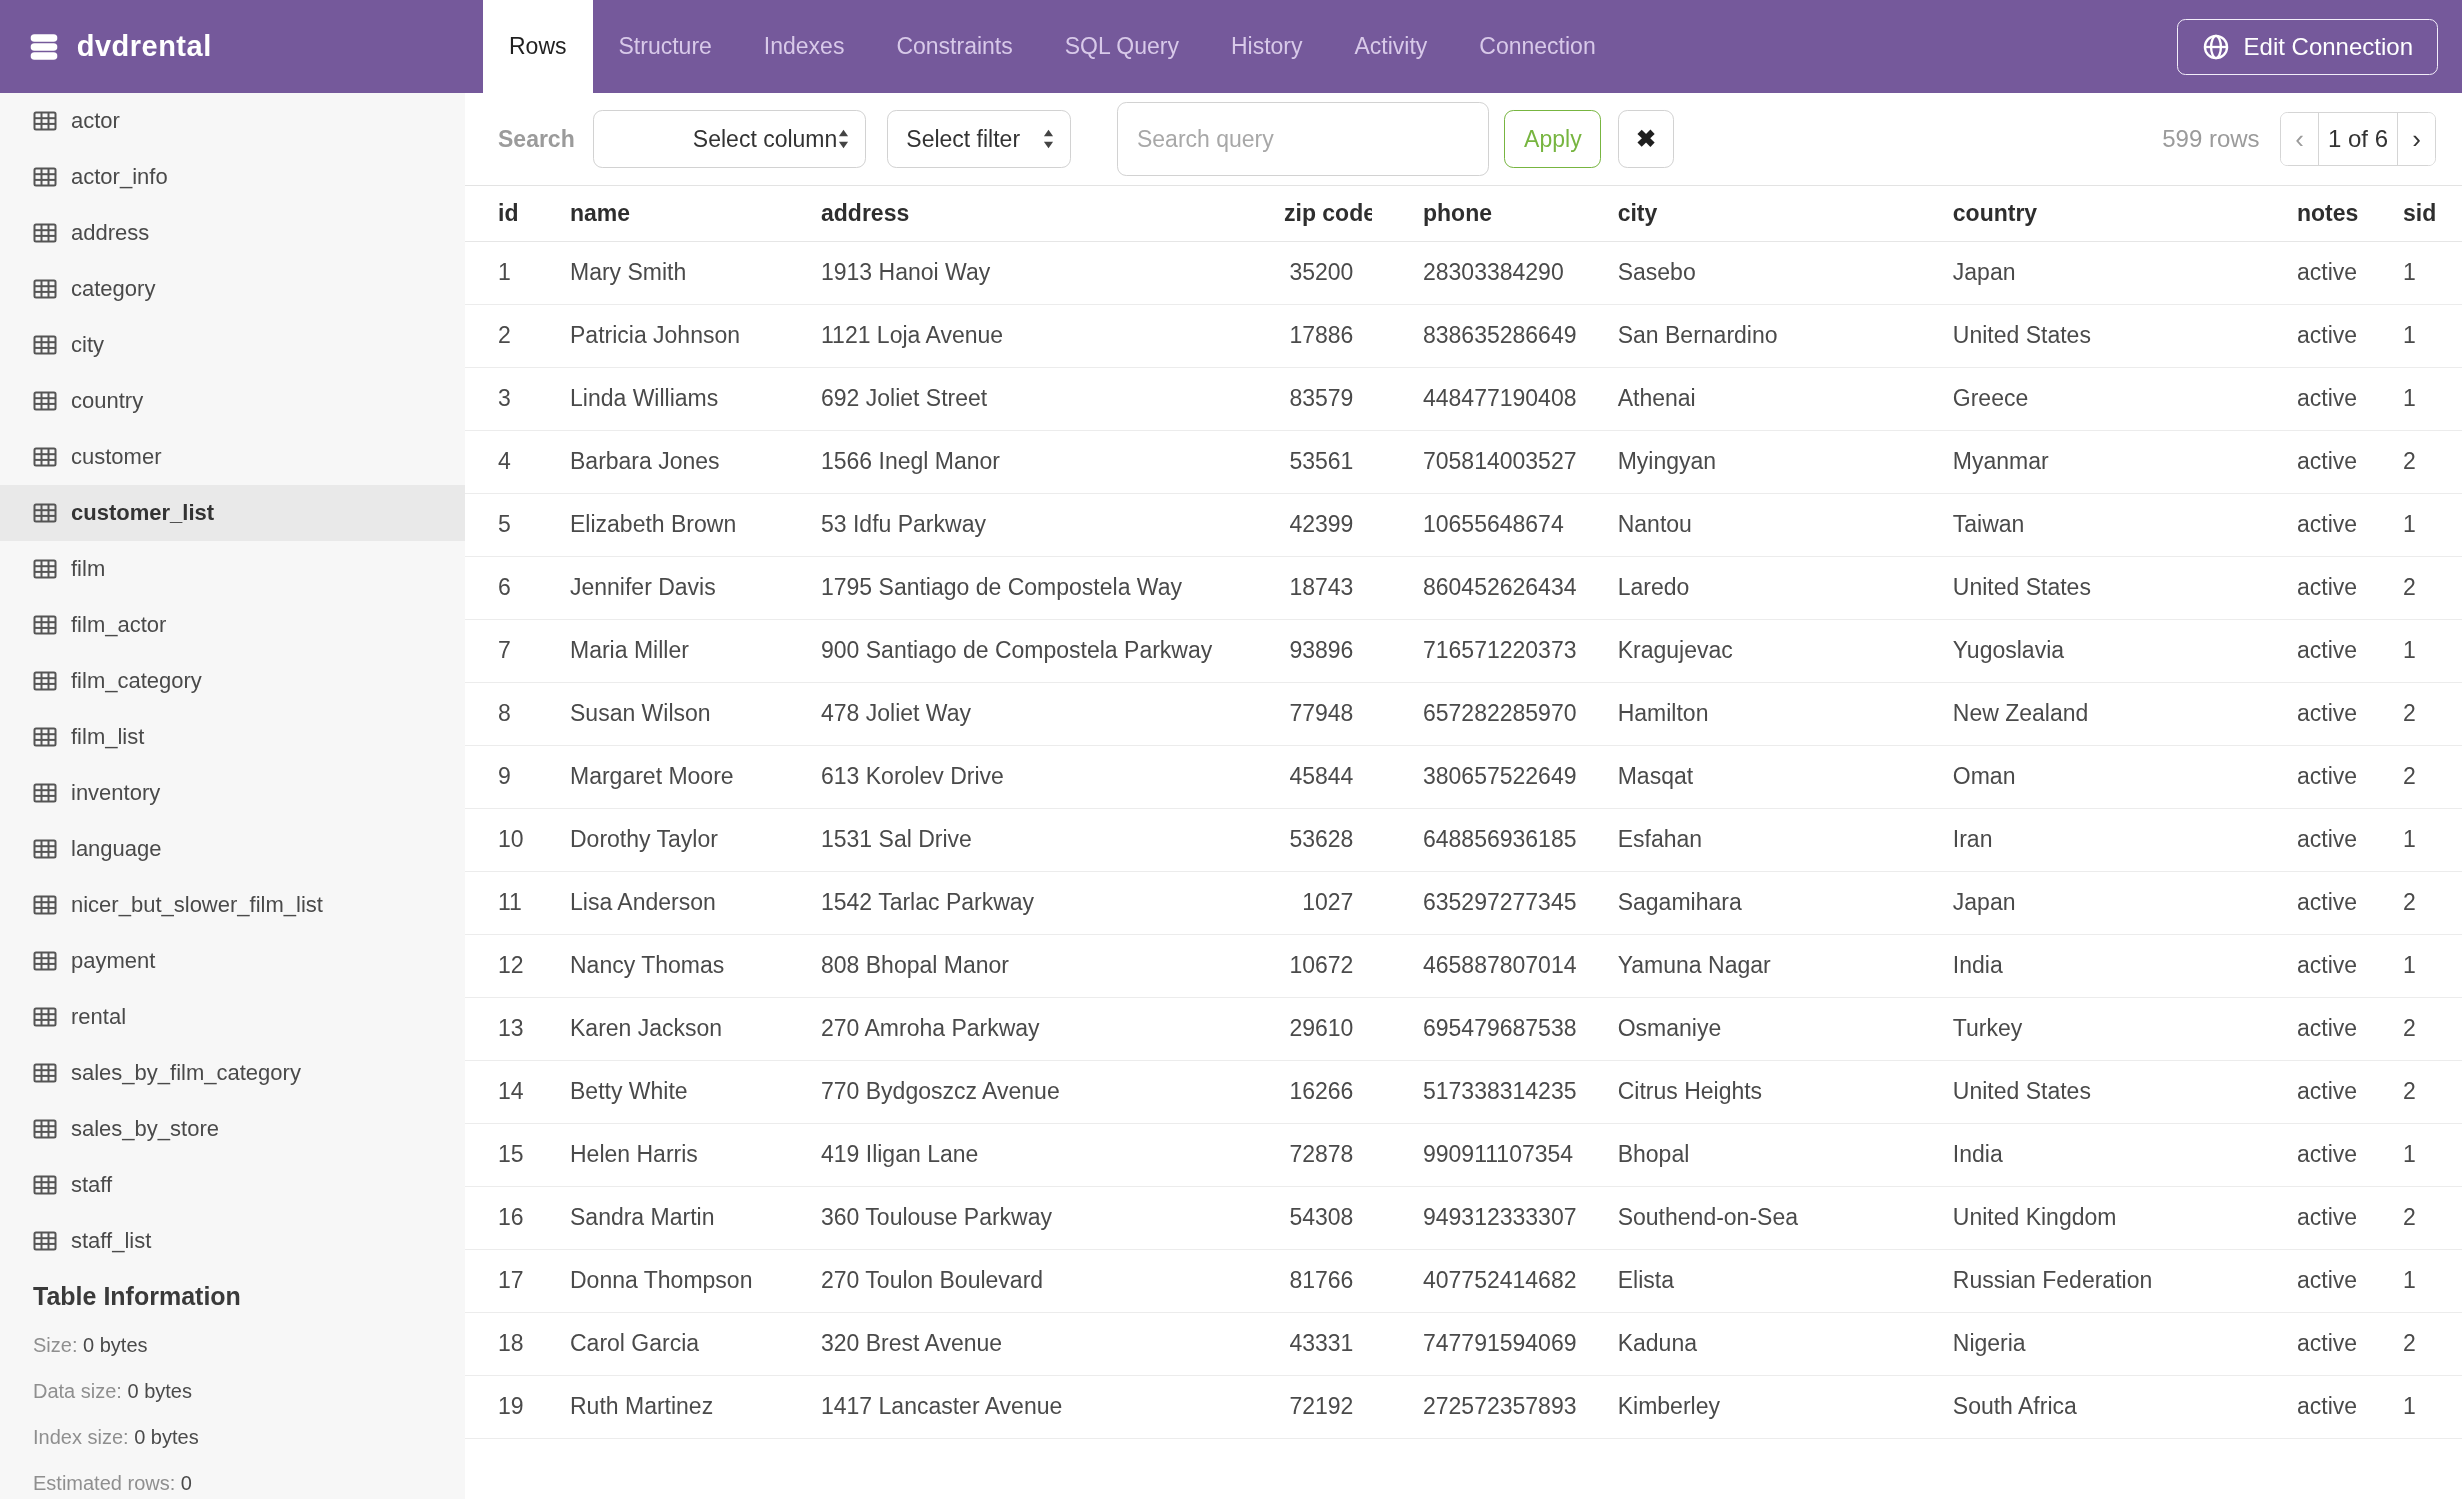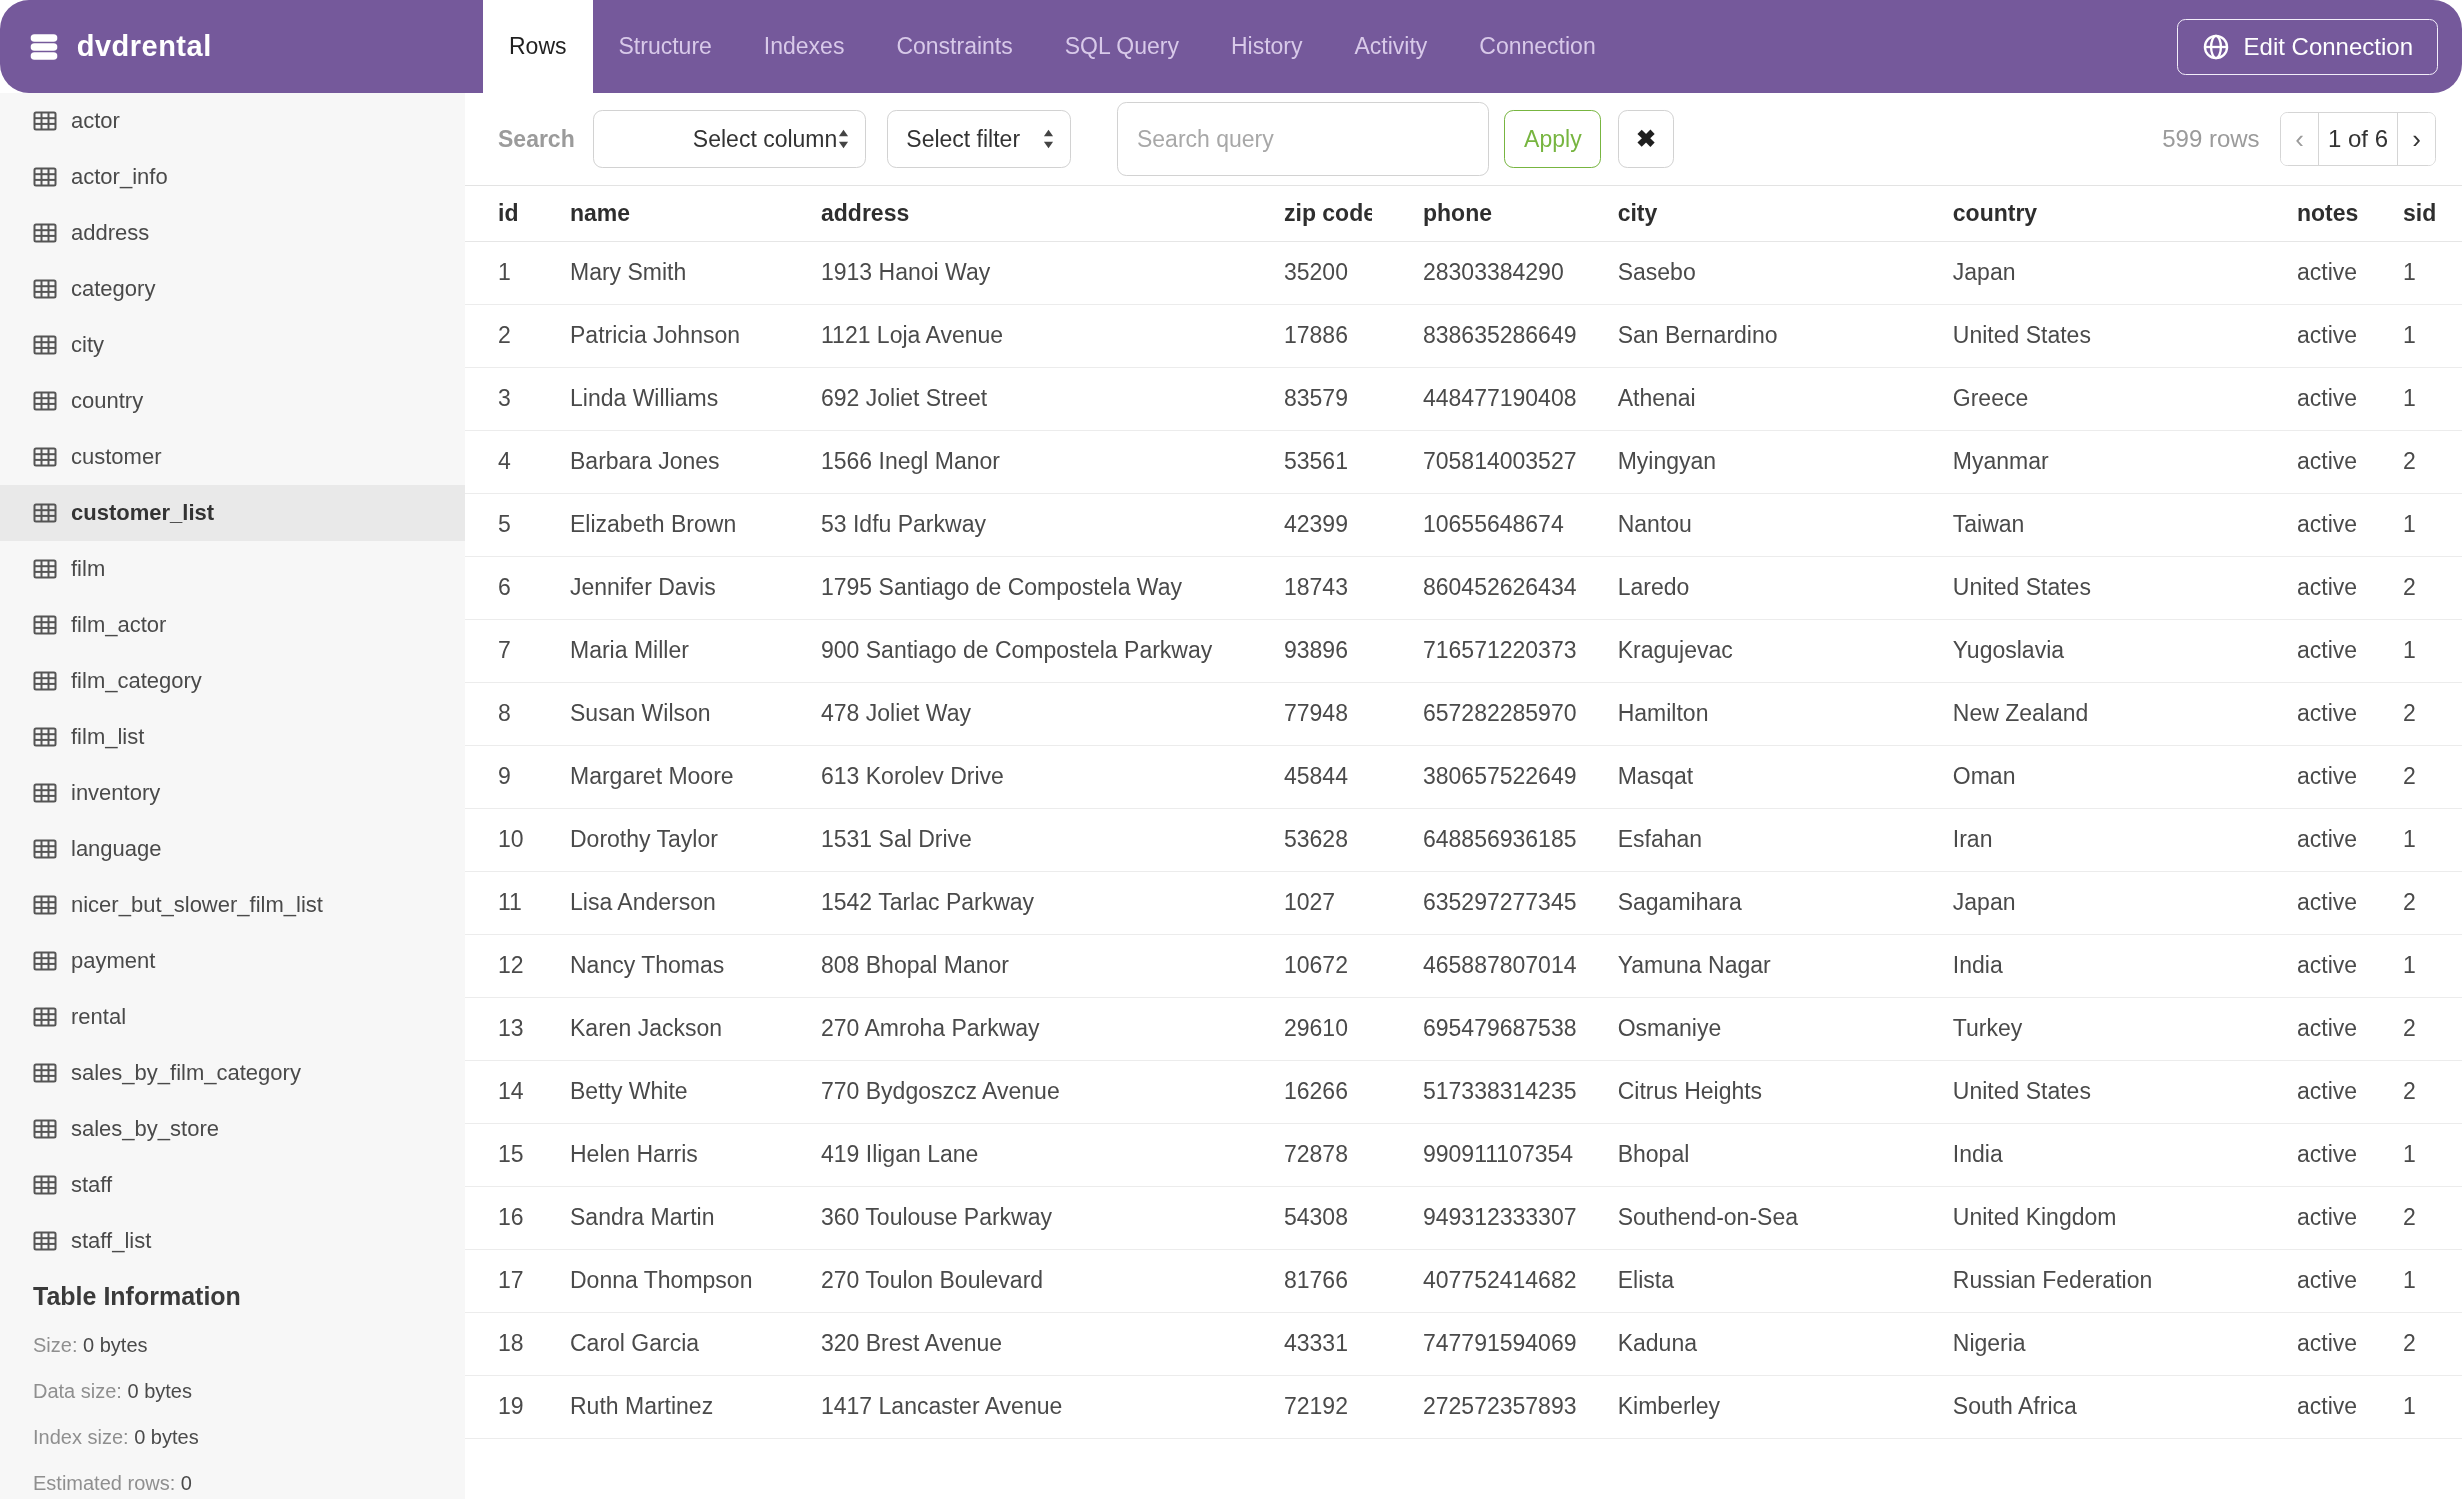--- a/index.html
+++ b/index.html
@@ -2,21 +2,21 @@
 <html style="font-size:15px"><head>
 <meta charset="utf-8">
 <style>
   * { margin:0; padding:0; box-sizing:border-box; }
   html,body { width:2462px; height:1500px; overflow:hidden; background:#fff;
               font-family:"Liberation Sans", sans-serif; }
 
   .app { width:2462px; height:1500px; display:flex; flex-direction:column; }
 
   
-  .topbar { height:93px; background:#75599b; display:flex; align-items:stretch; flex:none;border-radius:29px; }
+  .topbar { height:93px; background:#75599b; display:flex; align-items:stretch; flex:none; }
   .brand { width:483px; display:flex; align-items:center; gap:16.7px; padding-left:28px; flex:none; }
   .brand-title { color:#fff; font-size:29px; font-weight:bold; letter-spacing:0.5px; }
   .tabs { display:flex; align-items:stretch; }
   .tab { display:flex; align-items:center; padding:0 26px; font-size:23px; font-weight:500;
          color:#d8c9e9; cursor:pointer; }
   .tab.active { background:#fff; color:#1f1f1f; }
   .edit-conn { margin-left:auto; align-self:center; margin-right:24px; height:56px;
                border:1.9px solid #f3eefa; border-radius:8.4px; background:transparent;
                color:#fff; font-size:24px; display:flex; align-items:center; gap:14px;
                padding:0 24px; cursor:pointer; }
@@ -67,21 +67,21 @@
             border-right:1.9px solid #d5d5d5; }
 
   
   .grid-wrap { flex:1; overflow:hidden; }
   table.grid { width:1998px; border-collapse:collapse; table-layout:fixed; }
   .grid th { height:55px; font-size:23px; font-weight:bold; color:#2e2e2e; text-align:left;
              border-bottom:1.9px solid #e6e6e6; white-space:nowrap; overflow:hidden; }
   .grid td { height:63px; font-size:23px; color:#4a4a4a; border-bottom:1.9px solid #ececec;
              white-space:nowrap; overflow:hidden; }
   .grid th:nth-child(1), .grid td:nth-child(1) { padding-left:33px; }
-  .grid th:nth-child(4), .grid td:nth-child(4) { padding-right:18.6px; }
+  .grid th:nth-child(4), .grid td:nth-child(4) { text-align:right; padding-right:18.6px; }
   .grid th:nth-child(5), .grid td:nth-child(5) { padding-left:51px; }
   .grid th:nth-child(6), .grid td:nth-child(6) { padding-left:3.7px; }
   .grid th:nth-child(7), .grid td:nth-child(7) { padding-left:2.8px; }
   .grid th:nth-child(9), .grid td:nth-child(9) { padding-left:16px; }
 
   .updown { flex:none; }
 </style>
 </head>
 <body>
 

